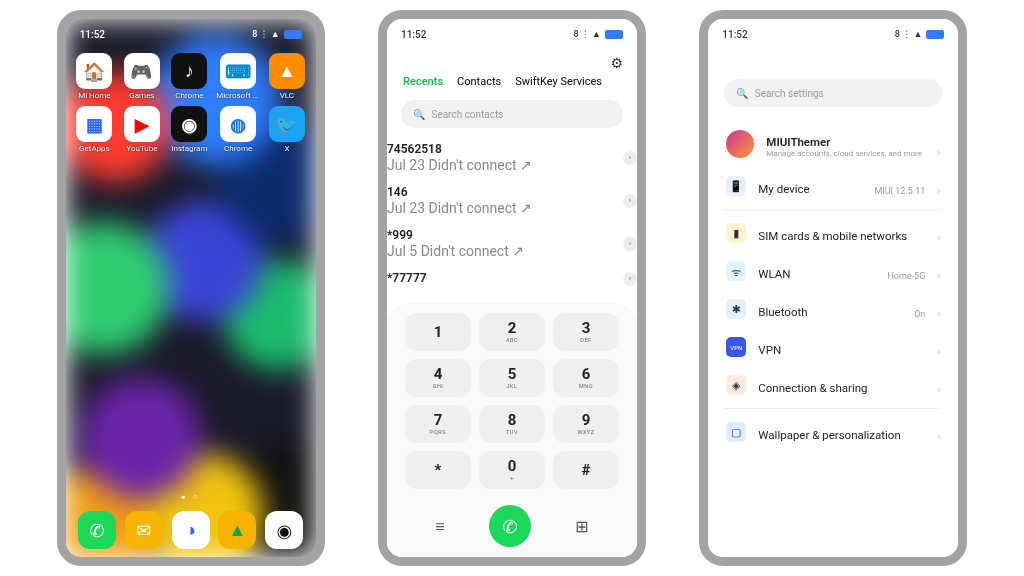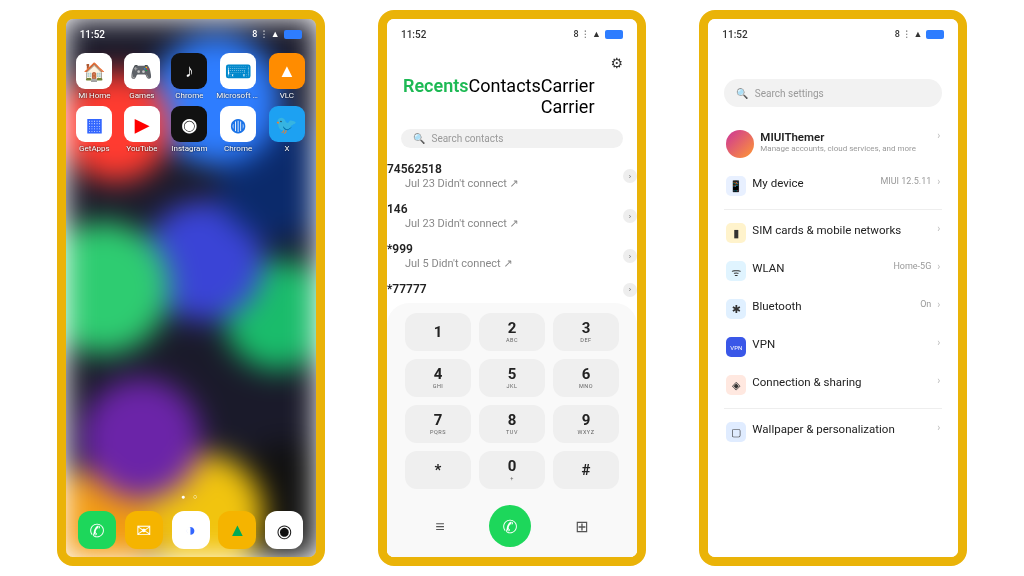--- a/index.html
+++ b/index.html
@@ -5,22 +5,22 @@
   * { box-sizing: border-box; margin: 0; padding: 0; }
   body {
     width: 1024px; height: 576px;
     background: #fff;
     font-family: -apple-system, BlinkMacSystemFont, "Segoe UI", Roboto, sans-serif;
     display: flex; justify-content: space-around; align-items: center;
     padding: 10px 30px;
   }
   .phone {
     width: 268px; height: 556px;
-    border: 9px solid #eab308;
-    border-radius: 16px;
+    border: 9px solid #a3a3a3;
+    border-radius: 24px;
     background: #fff;
     overflow: hidden;
     position: relative;
   }
   .status-bar {
     height: 22px; width: 100%;
     display: flex; justify-content: space-between; align-items: center;
     padding: 0 14px; font-size: 10px; font-weight: 500;
     position: absolute; top: 4px; z-index: 10;
   }
@@ -63,32 +63,32 @@
   .dock {
     position:absolute; bottom:8px; left:0; right:0;
     display:flex; justify-content:space-around; padding:0 8px;
   }
   .dock .ic { width:38px; height:38px; border-radius:12px; display:flex; align-items:center; justify-content:center; font-size:18px; }
   .pager { position:absolute; bottom:56px; width:100%; text-align:center; color:#fff; font-size:7px; letter-spacing:3px; }
 
   
   .dialer { position:absolute; inset:0; padding-top:30px; background:#fff; display:flex; flex-direction:column; }
   .gear { position:absolute; top:36px; right:14px; font-size:14px; color:#333; cursor:pointer; }
-  .tabs { display:flex; padding:26px 16px 10px; font-size:18px; }
+  .tabs { display:flex; gap:14px; padding:26px 16px 10px; font-size:11px; }
   .tabs .tab { color:#000000; cursor:pointer; }
   .tabs .tab.active { color:#1db954; font-weight:600; }
   .search {
     margin:2px 14px 8px; background:#f1f1f1; border-radius:18px;
     height:28px; display:flex; align-items:center; padding:0 12px;
     font-size:10px; color:#999; gap:6px;
   }
   .call-list { flex:0 0 auto; padding:0 0; }
   .call-row { padding:6px 0; display:flex; justify-content:space-between; align-items:center; cursor:pointer; }
   .call-row .num { font-size:12px; font-weight:600; color:#222; }
-  .call-row .meta { font-size:11px; color:#888; margin-top:1px;margin-left:18px; }
+  .call-row .meta { font-size:14px; color:#888; margin-top:1px; }
   .call-row .chev { width:14px; height:14px; border-radius:50%; background:#eee; font-size:8px; color:#666; display:flex; align-items:center; justify-content:center; }
   .keypad {
     margin-top:auto; background:#f9f9f9; border-radius:22px 22px 0 0;
     padding:10px 18px 10px;
     display:grid; grid-template-columns:repeat(3,1fr); gap:8px;
   }
   .key {
     background:#efefef; border-radius:12px; height:38px;
     display:flex; flex-direction:column; align-items:center; justify-content:center;
     cursor:pointer;
@@ -96,21 +96,21 @@
   .key .d { font-size:15px; font-weight:700; color:#222; line-height:1; }
   .key .s { font-size:5.5px; color:#666; letter-spacing:0.5px; margin-top:1px; }
   .dial-actions { display:flex; justify-content:space-around; align-items:center; padding:6px 26px 10px; background:#f9f9f9; }
   .callbtn { width:42px; height:42px; border-radius:50%; background:#1dd75b; display:flex; align-items:center; justify-content:center; color:#fff; font-size:18px; cursor:pointer; }
   .soft { font-size:16px; color:#555; cursor:pointer; }
 
   
   .settings { position:absolute; inset:0; padding:60px 16px 0; background:#fff; overflow:hidden; }
   .settings h1 { font-size:22px; font-weight:500; color:#222; margin-bottom:10px; }
   .s-search { background:#f2f2f2; border-radius:18px; height:28px; display:flex; align-items:center; padding:0 12px; font-size:10px; color:#999; gap:6px; margin-bottom:14px; }
-  .s-row { display:flex; align-items:flex-start; gap:6px; padding:9px 2px; cursor:pointer; }
+  .s-row { display:flex; align-items:flex-end; gap:12px; padding:9px 2px; cursor:pointer; }
   .s-row .sic { width:20px; height:20px; border-radius:5px; display:flex; align-items:center; justify-content:center; font-size:11px; flex-shrink:0; }
   .s-row .sl { font-size:11.5px; color:#222; flex:1; }
   .s-row .sub { font-size:8px; color:#999; }
   .s-row .val { font-size:9px; color:#999; }
   .s-row .chv { font-size:10px; color:#bbb; }
   .avatar { width:28px; height:28px; border-radius:50%; background:linear-gradient(135deg,#c39,#f93); flex-shrink:0; }
   .acct .sl { font-size:11.5px; font-weight:600; }
   .divider { height:1px; background:#eee; margin:4px 0; }
 </style>
 </head>
@@ -183,21 +183,21 @@
     <span class="right">
       <span class="sig">8 ⋮ ▲</span>
       <span class="battery"></span>
     </span>
   </div>
   <div class="dialer">
     <div class="gear">⚙</div>
     <div class="tabs" id="dialer-tabs">
         <span class="tab active">Recents</span>
         <span class="tab">Contacts</span>
-        <span class="tab">Carrier Carrier</span>
+        <span class="tab">SwiftKey Services</span>
       </div>
     <div class="search">
       <span>🔍</span>
       <span>Search contacts</span>
     </div>
     <div class="call-list" id="call-list">
         <div class="call-row">
           <div>
             <div class="num">74562518</div>
             <div class="meta">Jul 23 Didn't connect ↗</div>

